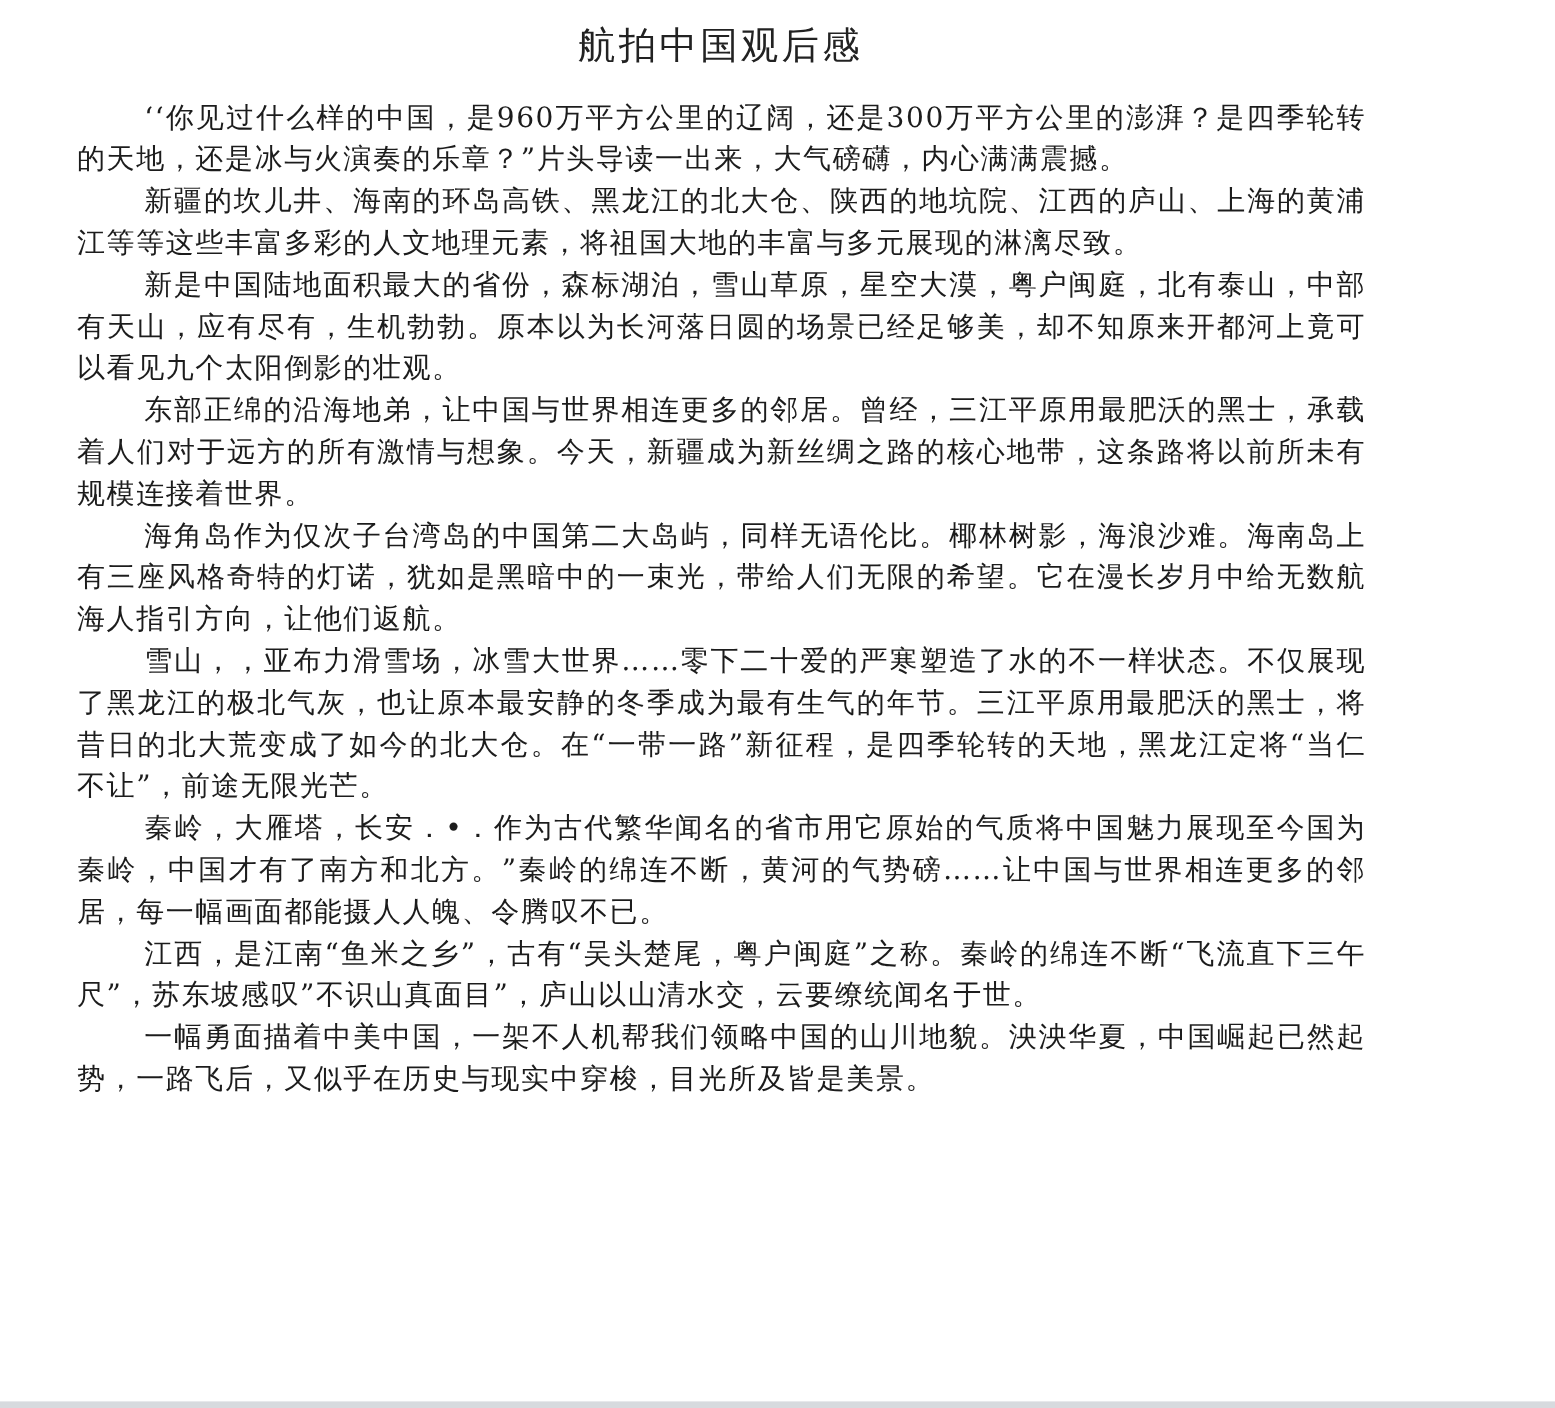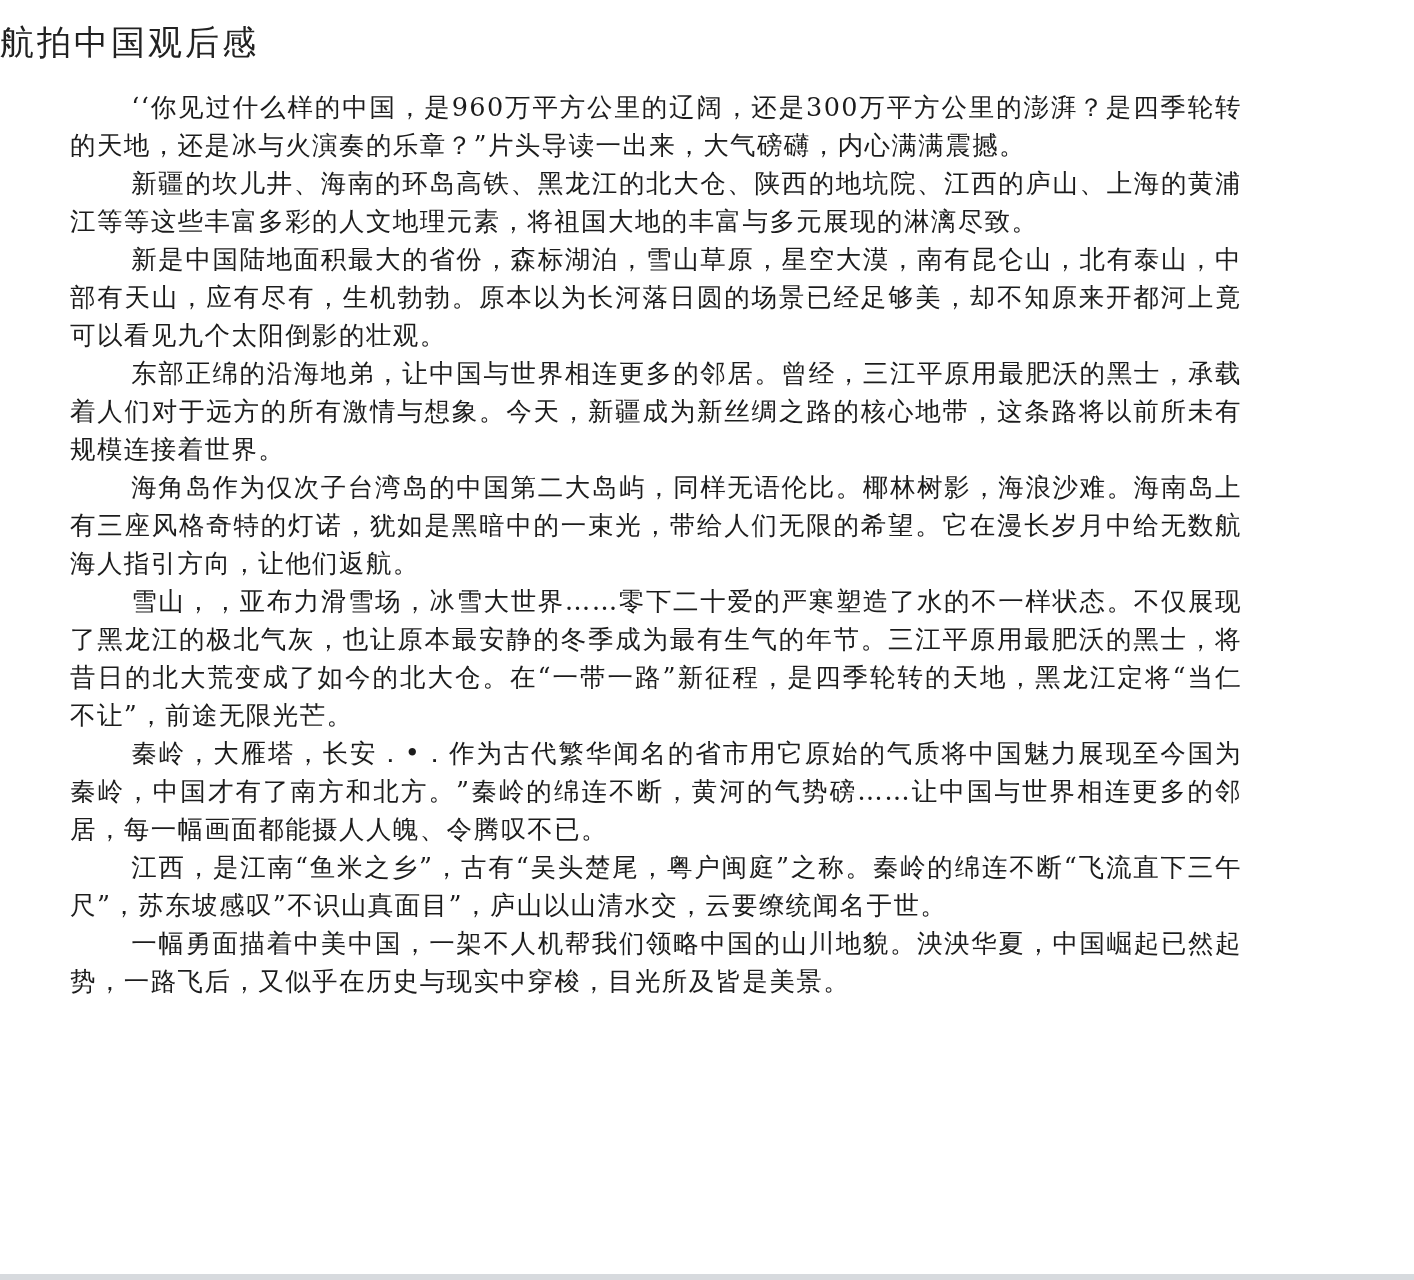--- a/index.html
+++ b/index.html
@@ -21,21 +21,21 @@
       top: 0;
       width: 1414px;
       height: 1274px;
       background: #ffffff;
     }
     .title {
       position: absolute;
       left: 0;
       top: 18px;
       width: 1310px;
-      text-align: left;
+      text-align: center;
       font-size: 34px;
       letter-spacing: 3px;
       line-height: 48px;
       color: #222;
     }
     .body-text {
       position: absolute;
       left: 70px;
       top: 88px;
       width: 1172px;
@@ -61,21 +61,21 @@
   </style>
 </head>
 <body>
 
 <div class="page">
   <div class="title">航拍中国观后感</div>
 
   <div class="body-text">
     <p class="para">‘‘你见过什么样的中国，是960万平方公里的辽阔，还是300万平方公里的澎湃？是四季轮转的天地，还是冰与火演奏的乐章？”片头导读一出来，大气磅礴，内心满满震撼。</p>
     <p class="para">新疆的坎儿井、海南的环岛高铁、黑龙江的北大仓、陕西的地坑院、江西的庐山、上海的黄浦江等等这些丰富多彩的人文地理元素，将祖国大地的丰富与多元展现的淋漓尽致。</p>
-    <p class="para">新是中国陆地面积最大的省份，森标湖泊，雪山草原，星空大漠，南有昆仑山，北有泰山，中部有天山，应有尽有，生机勃勃。原本以为长河落日圆的场景已经足够美，却不知原来开都河上竟可以看见九个太阳倒影的壮观。</p>
+    <p class="para">新是中国陆地面积最大的省份，森标湖泊，雪山草原，星空大漠，粤户闽庭，北有泰山，中部有天山，应有尽有，生机勃勃。原本以为长河落日圆的场景已经足够美，却不知原来开都河上竟可以看见九个太阳倒影的壮观。</p>
     <p class="para">东部正绵的沿海地弟，让中国与世界相连更多的邻居。曾经，三江平原用最肥沃的黑士，承载着人们对于远方的所有激情与想象。今天，新疆成为新丝绸之路的核心地带，这条路将以前所未有规模连接着世界。</p>
     <p class="para">海角岛作为仅次子台湾岛的中国第二大岛屿，同样无语伦比。椰林树影，海浪沙难。海南岛上有三座风格奇特的灯诺，犹如是黑暗中的一束光，带给人们无限的希望。它在漫长岁月中给无数航海人指引方向，让他们返航。</p>
     <p class="para">雪山，，亚布力滑雪场，冰雪大世界……零下二十爱的严寒塑造了水的不一样状态。不仅展现了黑龙江的极北气灰，也让原本最安静的冬季成为最有生气的年节。三江平原用最肥沃的黑士，将昔日的北大荒变成了如今的北大仓。在“一带一路”新征程，是四季轮转的天地，黑龙江定将“当仁不让”，前途无限光芒。</p>
     <p class="para">秦岭，大雁塔，长安．•．作为古代繁华闻名的省市用它原始的气质将中国魅力展现至今国为秦岭，中国才有了南方和北方。”秦岭的绵连不断，黄河的气势磅……让中国与世界相连更多的邻居，每一幅画面都能摄人人魄、令腾叹不已。</p>
     <p class="para">江西，是江南“鱼米之乡”，古有“吴头楚尾，粤户闽庭”之称。秦岭的绵连不断“飞流直下三午尺”，苏东坡感叹”不识山真面目”，庐山以山清水交，云要缭统闻名于世。</p>
     <p class="para">一幅勇面描着中美中国，一架不人机帮我们领略中国的山川地貌。泱泱华夏，中国崛起已然起势，一路飞后，又似乎在历史与现实中穿梭，目光所及皆是美景。</p>
   </div>
 </div>
 
 <div class="bottom-bar"></div>

